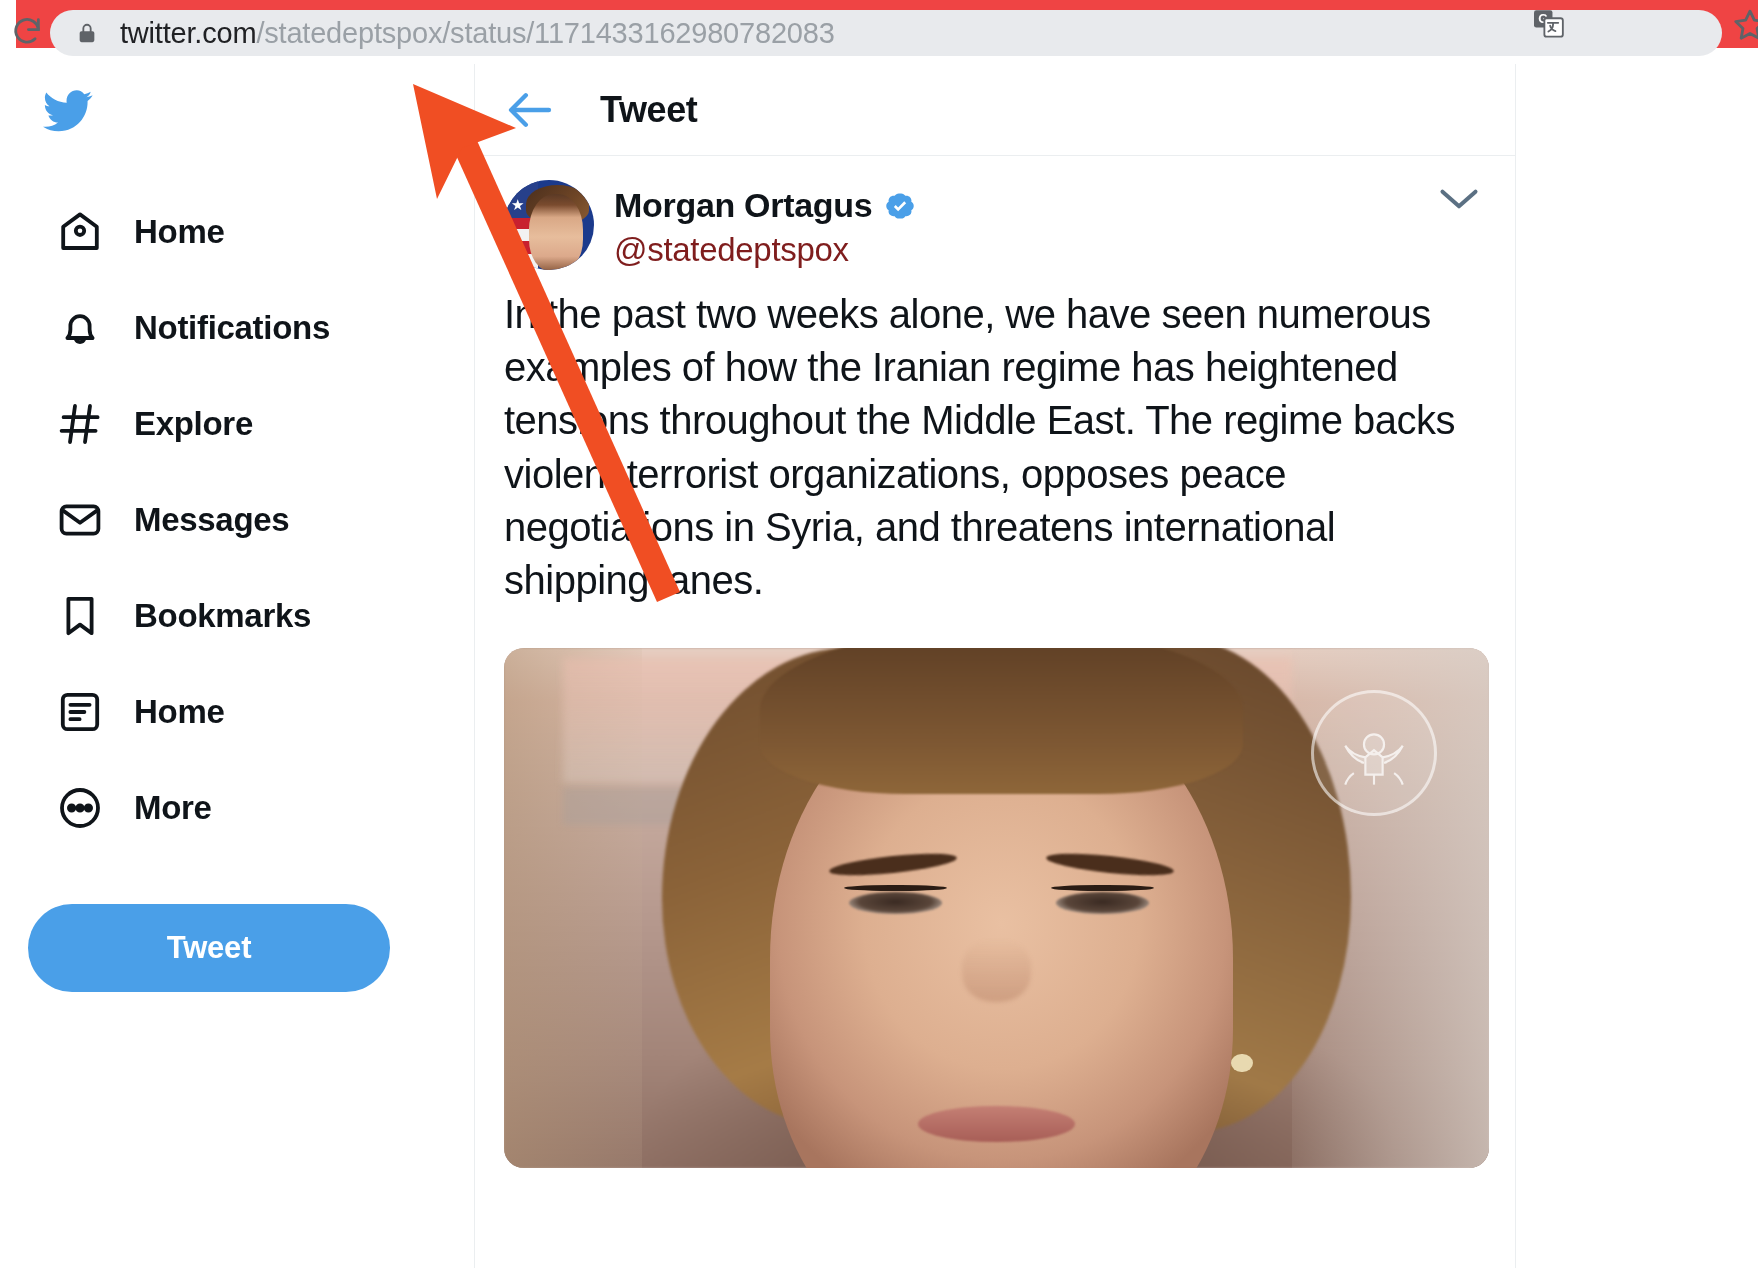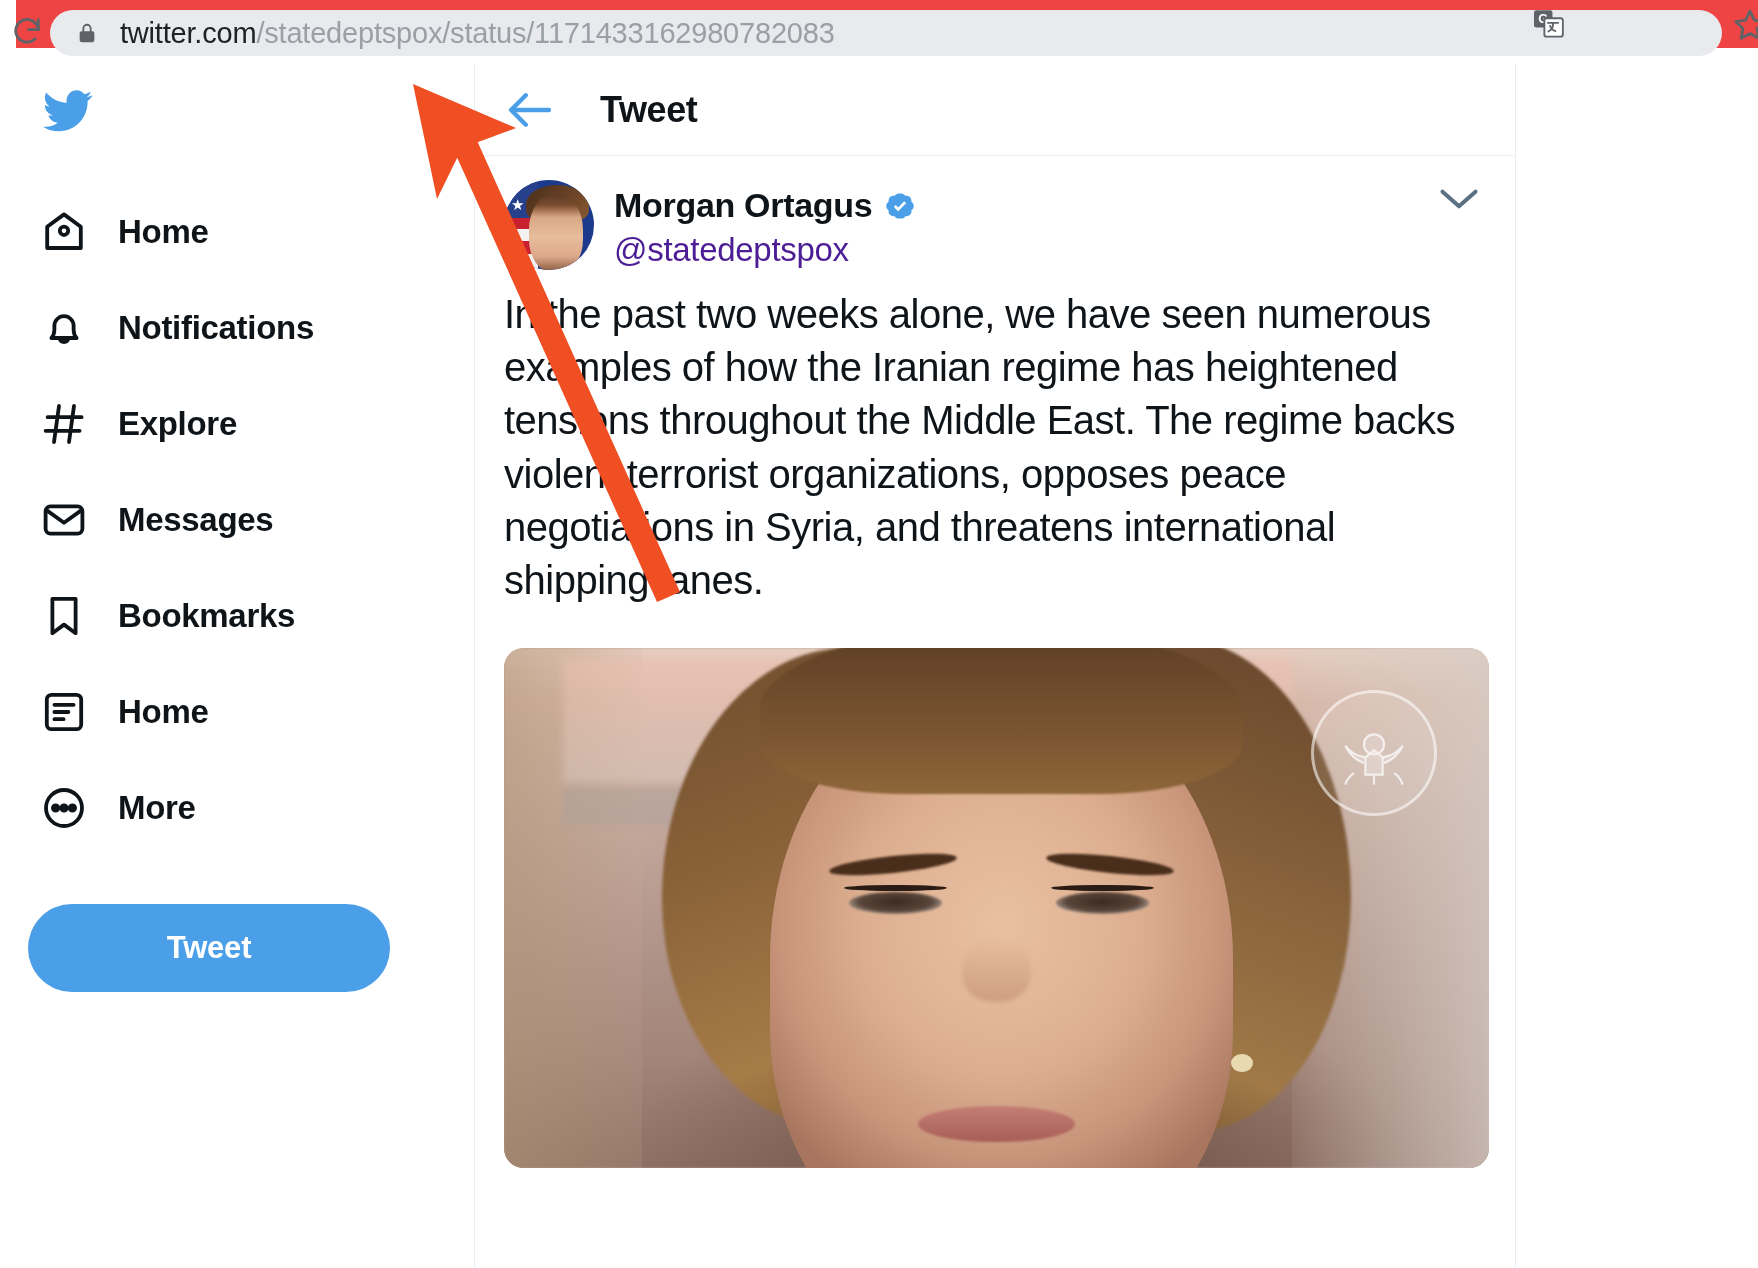--- a/index.html
+++ b/index.html
@@ -37,21 +37,21 @@
 
   
   .page{ position:absolute; left:0; top:64px; width:1758px; height:1204px; background:#fff; }
 
   
   .sidebar{
     position:absolute; left:0; top:0; width:475px; height:1204px;
     background:#fff; border-right:1px solid #EBEEF0;
   }
   .tw-logo{ position:absolute; left:38px; top:22px; width:60px; height:50px; color:#4A9FE8; }
-  .nav{ position:absolute; left:0; top:120px; width:475px; }
+  .nav{ position:absolute; left:16px; top:120px; width:475px; }
   .nav-item{
     display:flex; align-items:center; height:96px;
     padding-left:38px; cursor:pointer;
   }
   .nav-icon{
     width:52px; height:52px; flex:none;
     display:flex; align-items:center; justify-content:center;
     color:#0F1419;
   }
   .nav-icon svg{ width:48px; height:48px; }
@@ -119,21 +119,21 @@
     position:absolute; left:24%; top:6%; width:70%; height:42%;
     border-radius:50% 50% 34% 34%;
     background:linear-gradient(135deg,#4A2E1C,#6E4526 60%,#8A5C33);
   }
   .name-block{ margin-left:20px; padding-top:6px; }
   .display-name{
     font-size:34px; font-weight:bold; color:#0F1419; letter-spacing:-0.3px;
     display:flex; align-items:center;
   }
   .verified{ margin-left:12px; width:32px; height:32px; flex:none; }
-  .handle{ margin-top:6px; font-size:33px; color:#4c1d95; letter-spacing:-0.3px; }
+  .handle{ margin-top:6px; font-size:33px; color:#7f1d1d; letter-spacing:-0.3px; }
   .caret{ position:absolute; right:34px; top:28px; width:44px; height:30px; color:#5B7083; cursor:pointer; }
 
   .tweet-text{
     margin:18px 0 0 28px; width:980px;
     font-size:40px; line-height:1.33; color:#0F1419;
     letter-spacing:-0.5px; word-spacing:0px;
   }
 
   
   .media{

